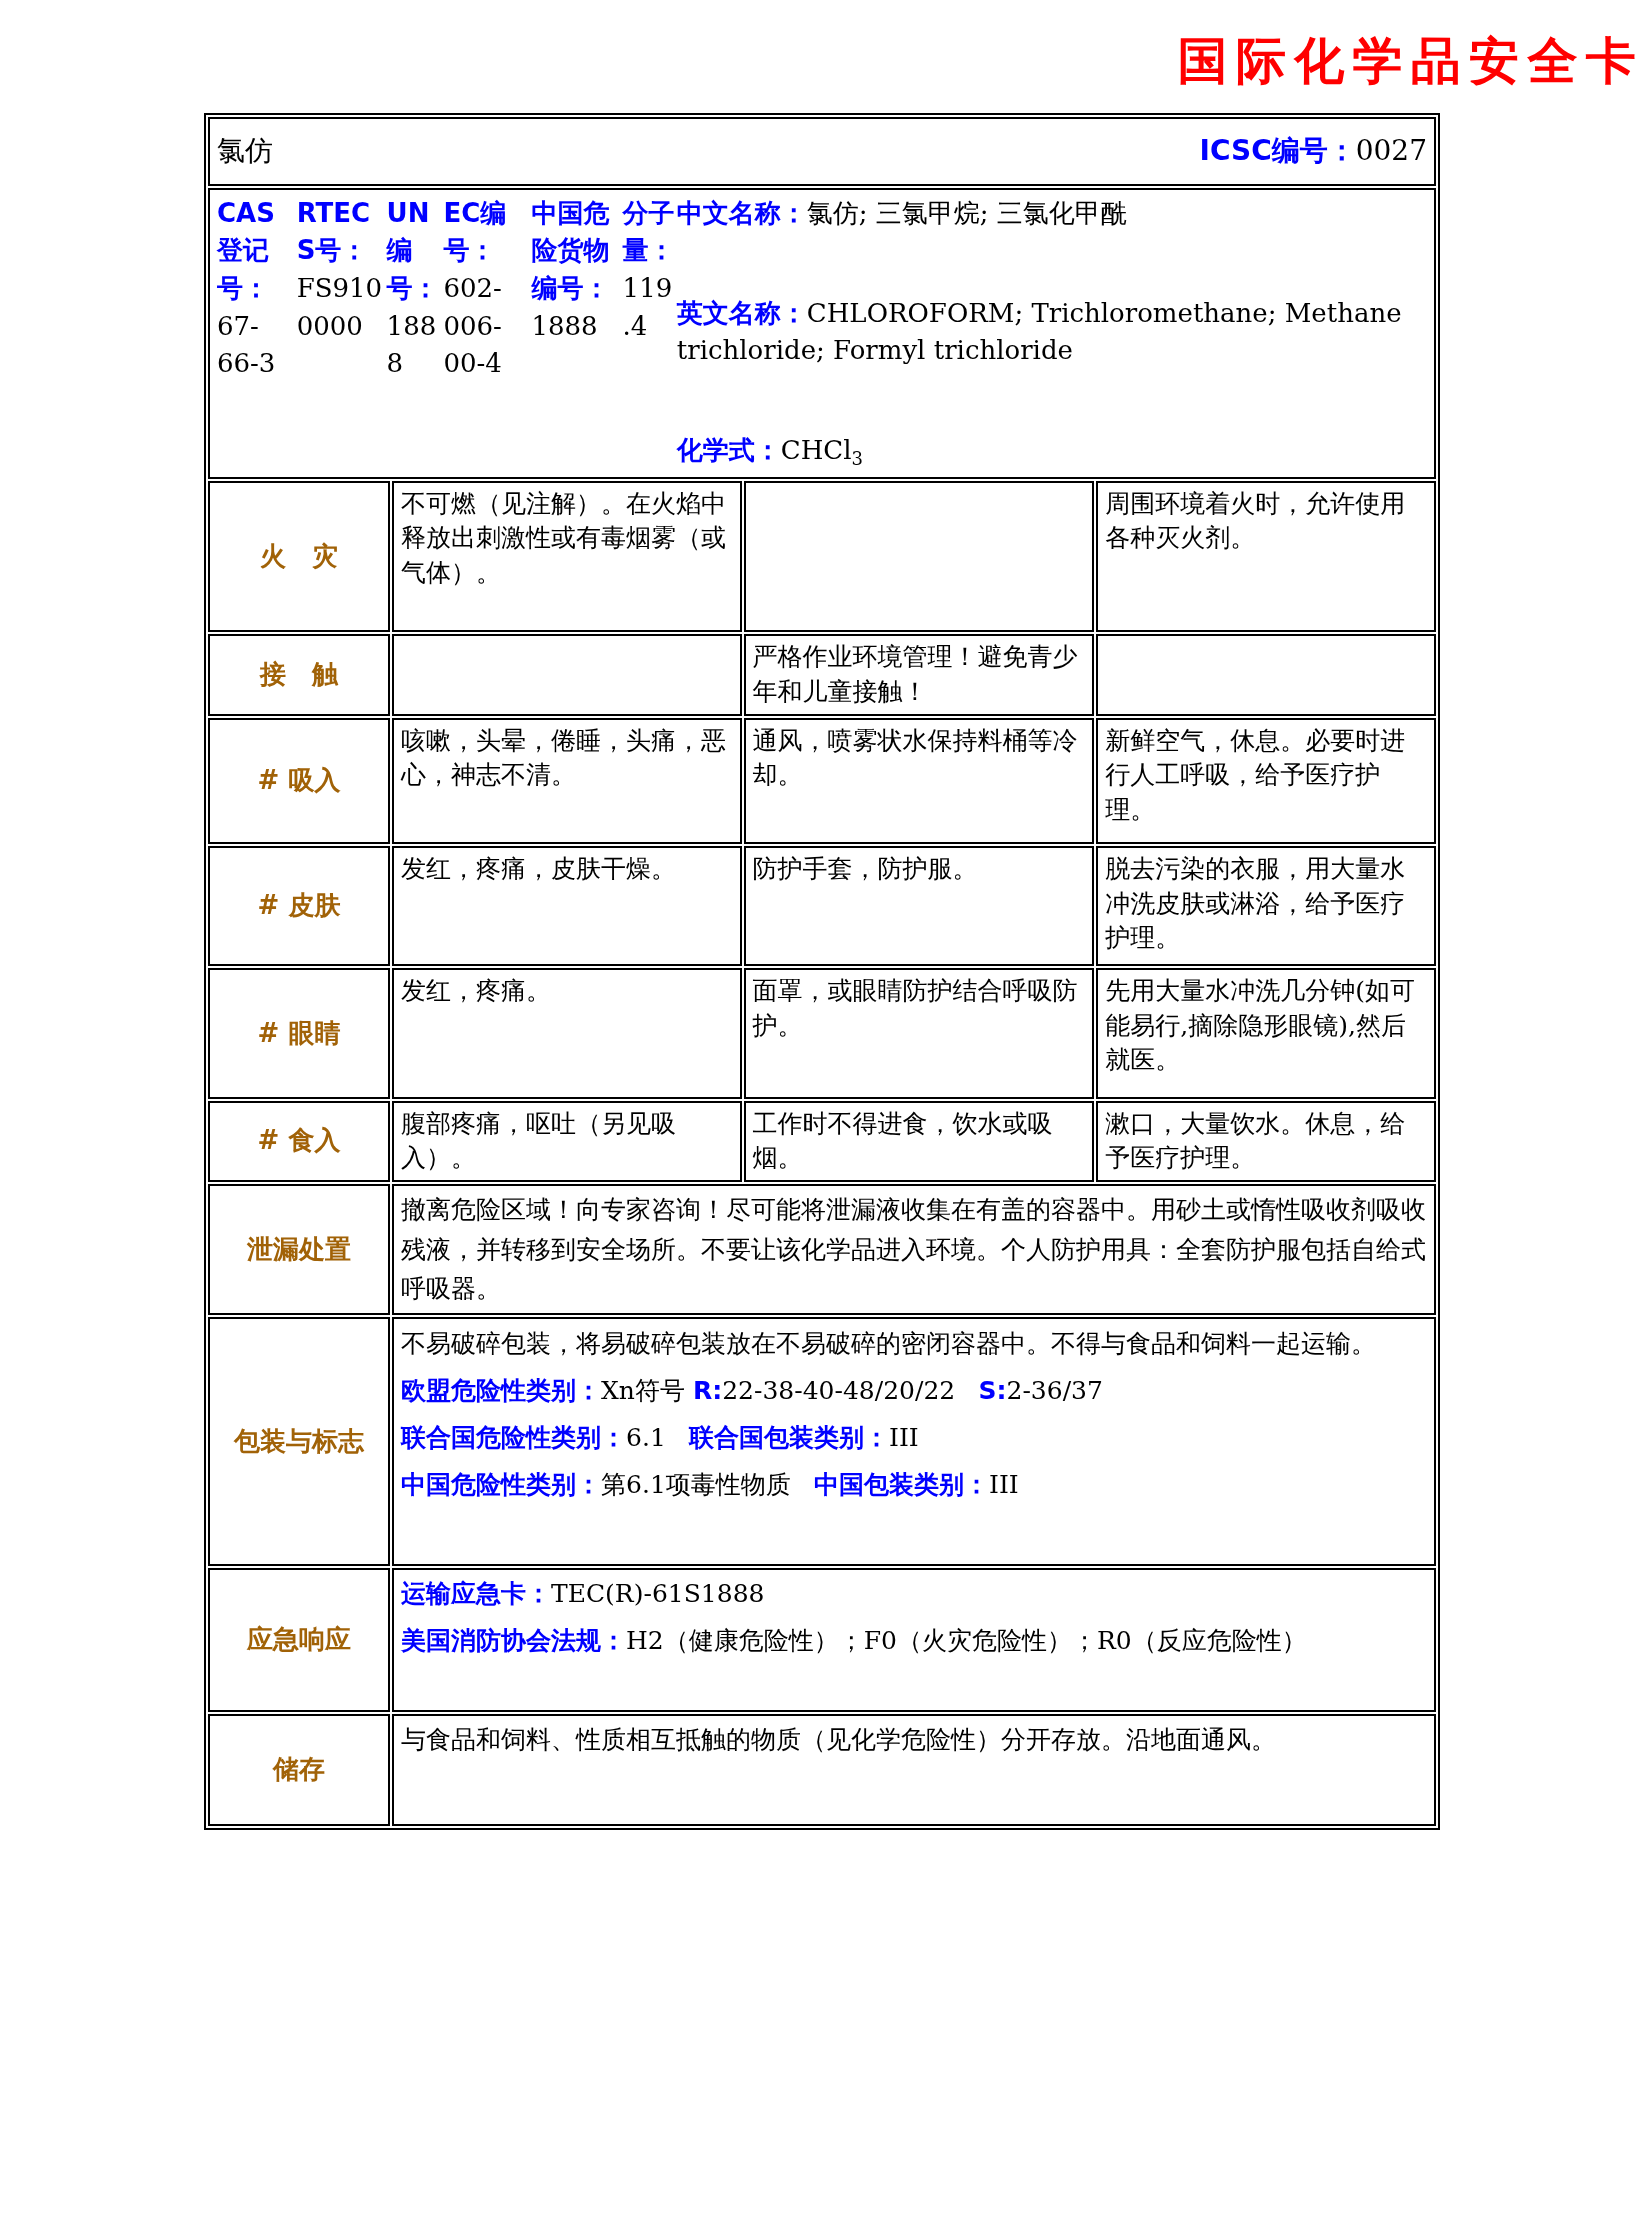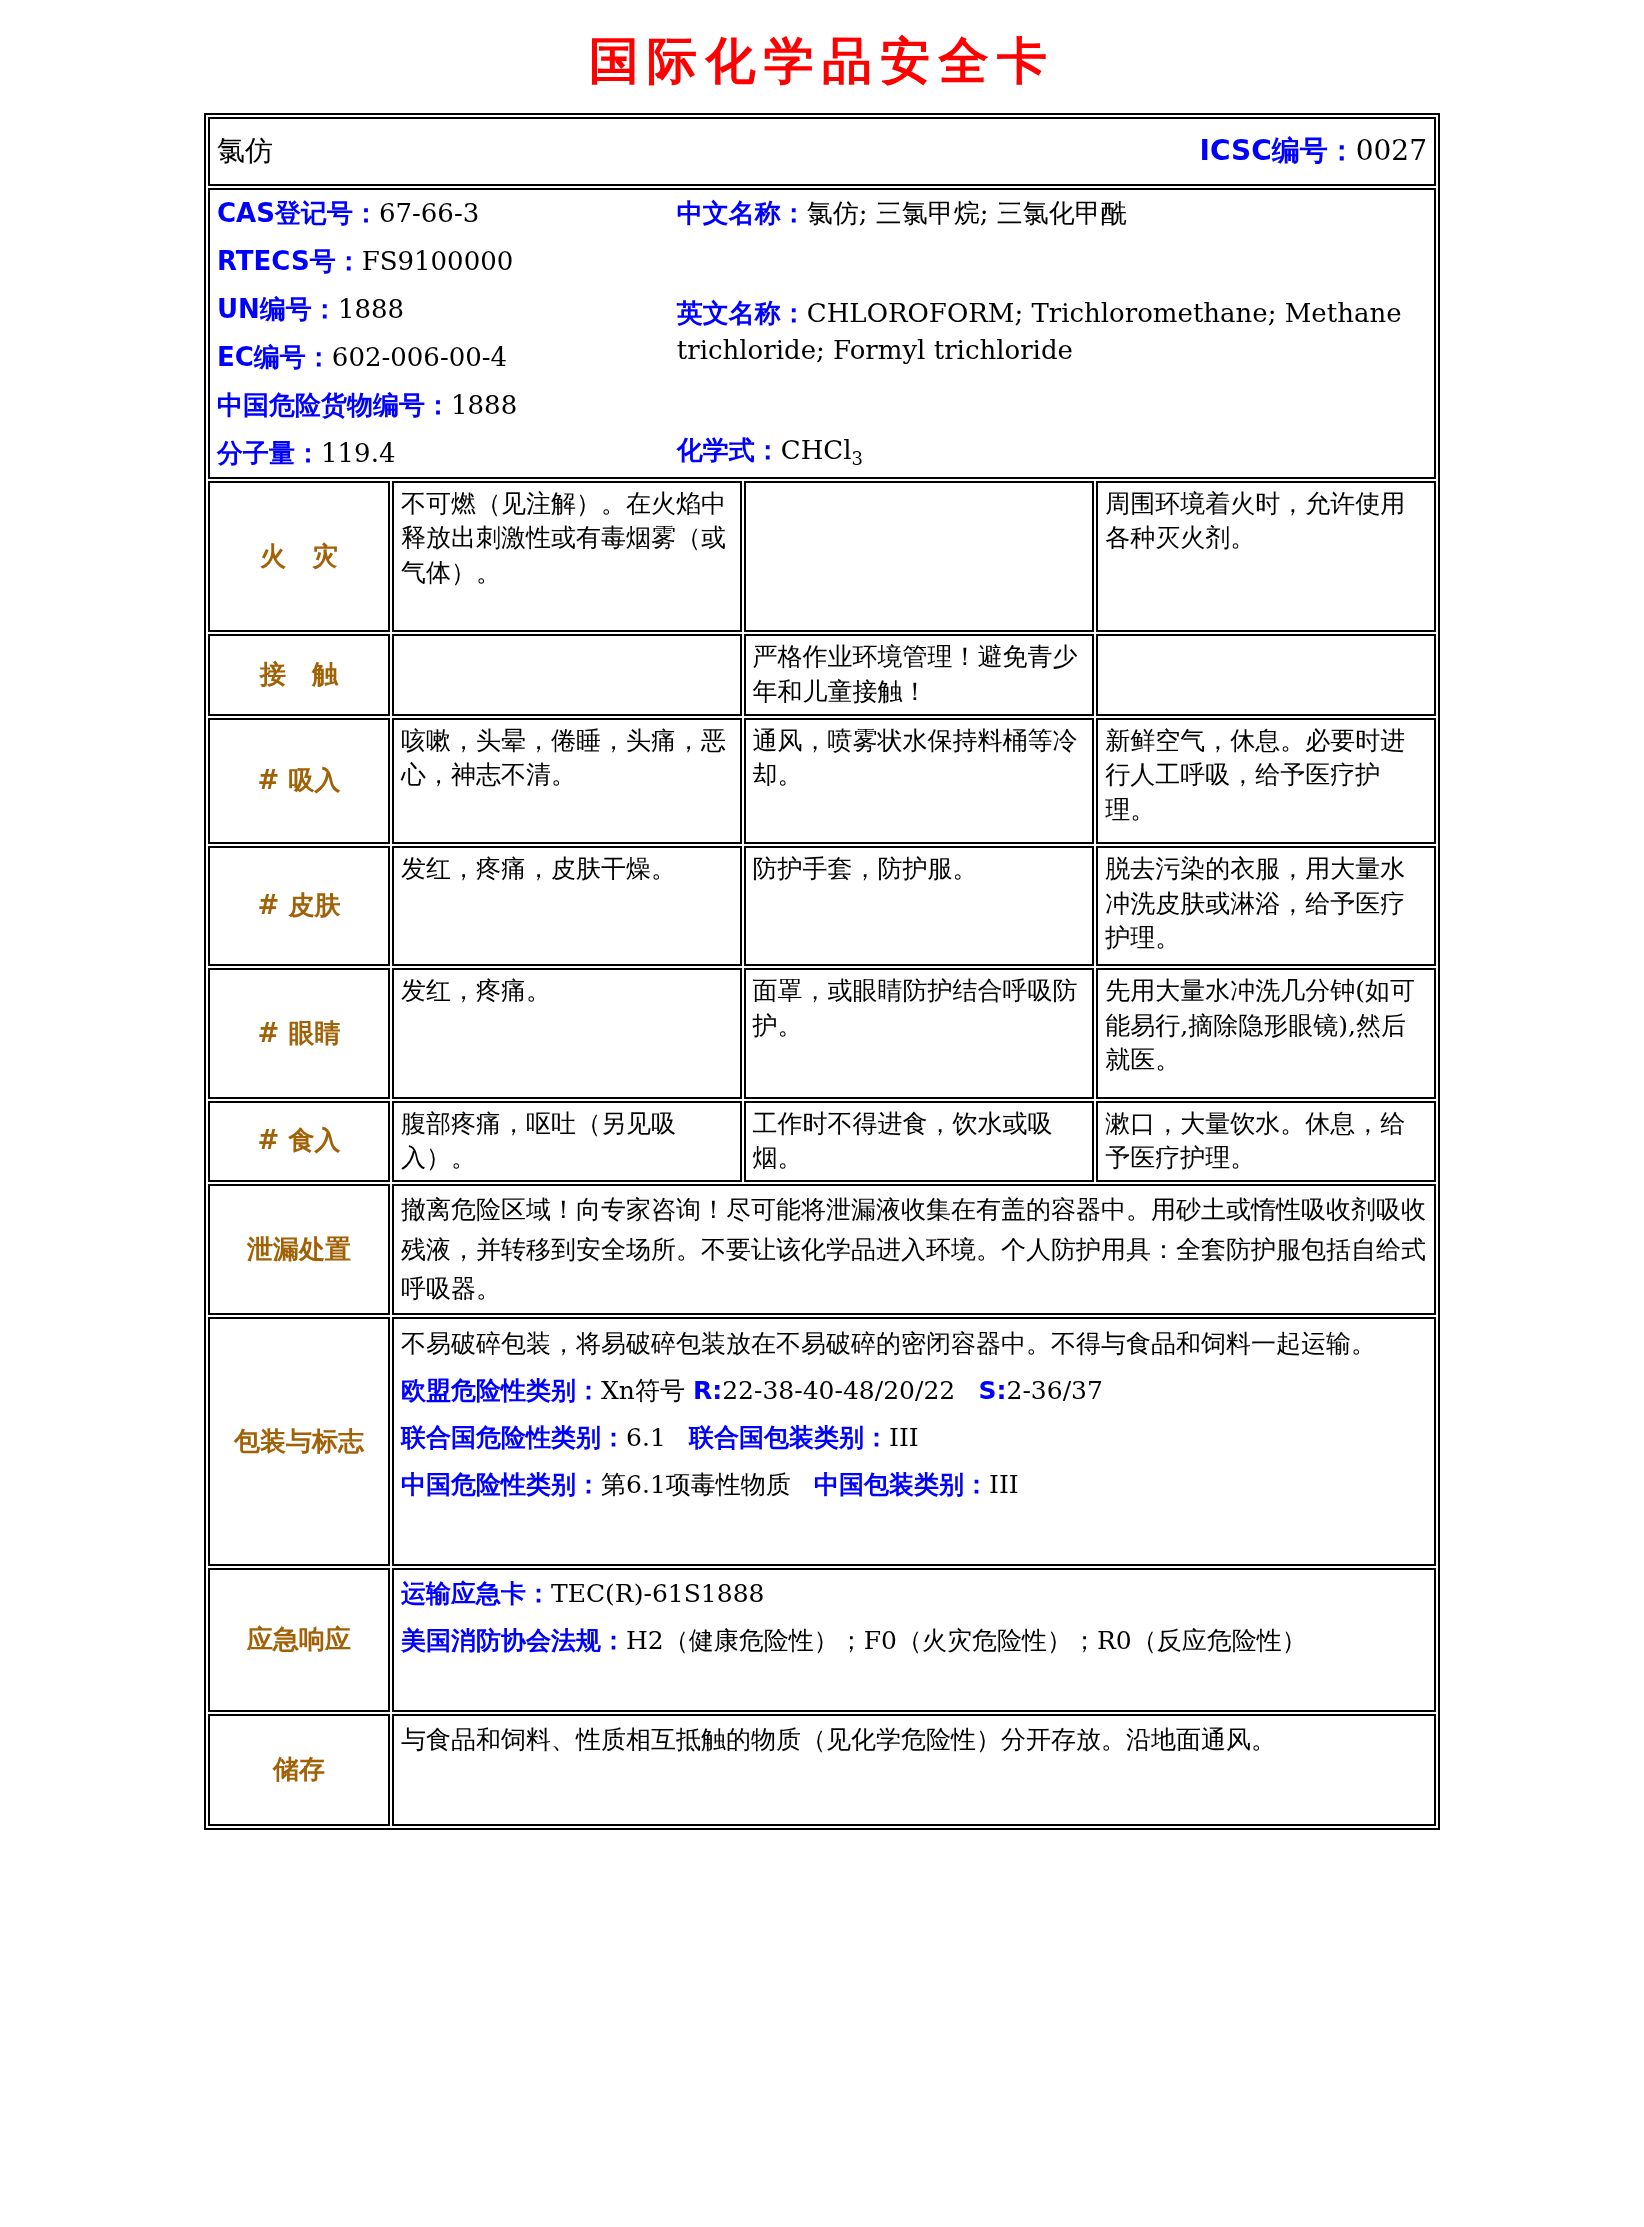--- a/index.html
+++ b/index.html
@@ -7,21 +7,21 @@
     padding: 0;
     background: #ffffff;
   }
   body {
     width: 1644px;
     min-height: 2227px;
     font-family: "DejaVu Serif", serif;
     color: #000000;
   }
   .page-title {
-    text-align: center;
+    text-align: right;
     color: #ff0000;
     font-family: Liberation Serif, serif;
     font-weight: bold;
     font-size: 50px;
     letter-spacing: 8.3px;
     margin: 28px 0 18px 0;
   }
   table.card {
     width: 1236px;
     margin: 0 auto;
@@ -49,21 +49,21 @@
 
   
   td.name-cell { height: 57px; vertical-align: middle; }
   .name-flex { display: flex; justify-content: space-between; align-items: center; }
   .substance-name { font-size: 28px; }
   .icsc-no { font-size: 28px; }
 
   
   td.info-cell { height: 278px; }
   .info-grid { display: flex; height: 100%; }
-  .info-left { width: 38%; display: flex; flex-direction: column; justify-content: space-between; }
+  .info-left { width: 38%; display: flex; justify-content: space-between; }
   .info-right { width: 62%; display: flex; flex-direction: column; justify-content: space-between; }
   .info-line { margin: 0; line-height: 1.45; font-size: 26px; }
   .info-line .blue { font-size: 26px; }
   sub.formula-sub { font-size: 18px; }
 
   
   th.col-header {
     height: 85px;
     vertical-align: middle;
     text-align: center;

